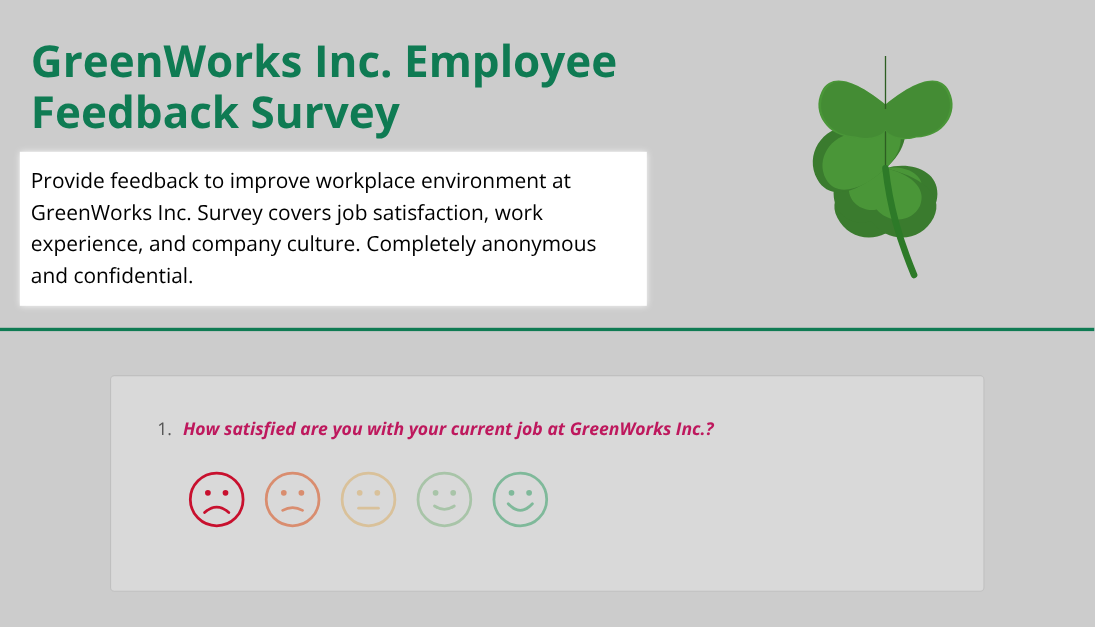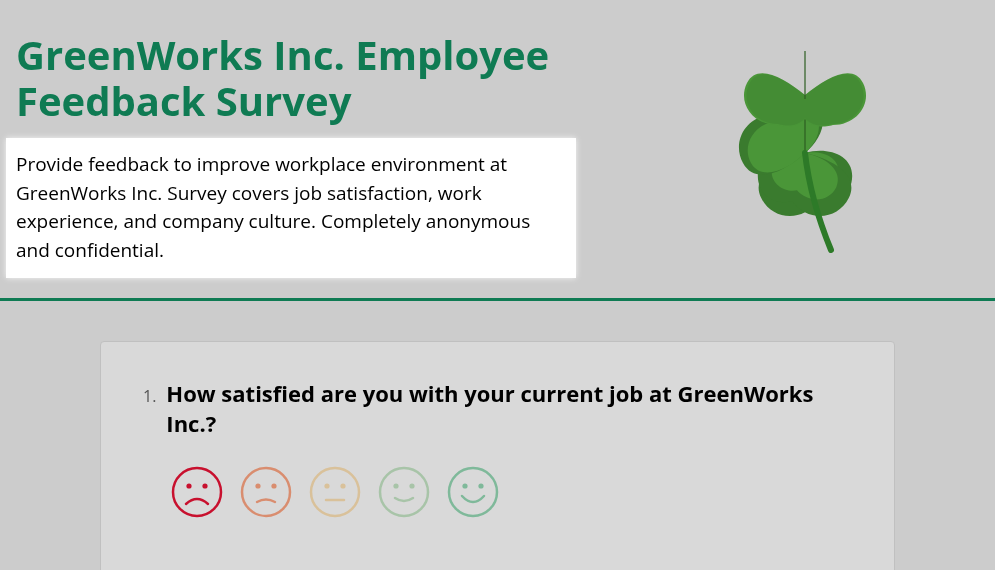--- a/index.html
+++ b/index.html
@@ -8,21 +8,21 @@
       box-sizing: border-box;
     }
     body {
       font-family: 'Segoe UI', 'Open Sans', -apple-system, BlinkMacSystemFont, sans-serif;
       background: #cccccc;
       width: 995px;
       height: 570px;
       overflow: hidden;
     }
     .header-section {
-      padding: 32px 28px 20px 16px;
+      padding: 32px 28px 20px 28px;
       position: relative;
       min-height: 285px;
       border-radius: 32px;
     }
     .title {
       color: #0f7b53;
       font-size: 40px;
       font-weight: 700;
       line-height: 1.15;
       max-width: 640px;
@@ -63,23 +63,24 @@
       align-items: baseline;
       gap: 10px;
       margin-bottom: 26px;
     }
     .question-number {
       color: #555;
       font-size: 16px;
       font-weight: 400;
     }
     .question-text {
-      color: #000000;
-      font-size: 22px;
+      color: #be185d;
+      font-size: 16px;
       font-weight: 700;
+      font-style: italic;
     }
     .smileys {
       display: flex;
       gap: 14px;
       padding-left: 26px;
     }
     .smiley {
       width: 55px;
       height: 55px;
       cursor: pointer;

